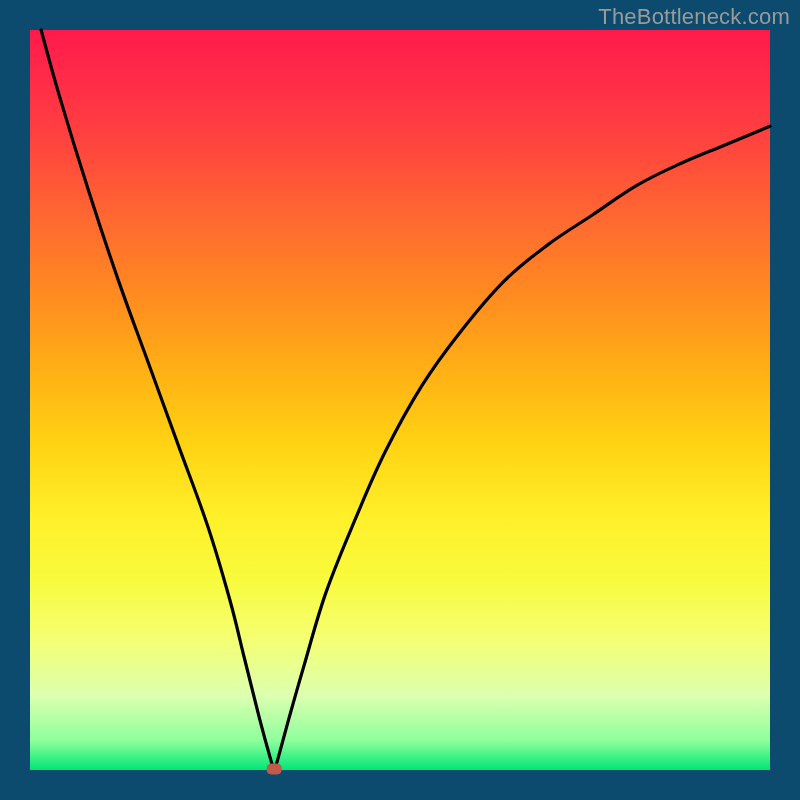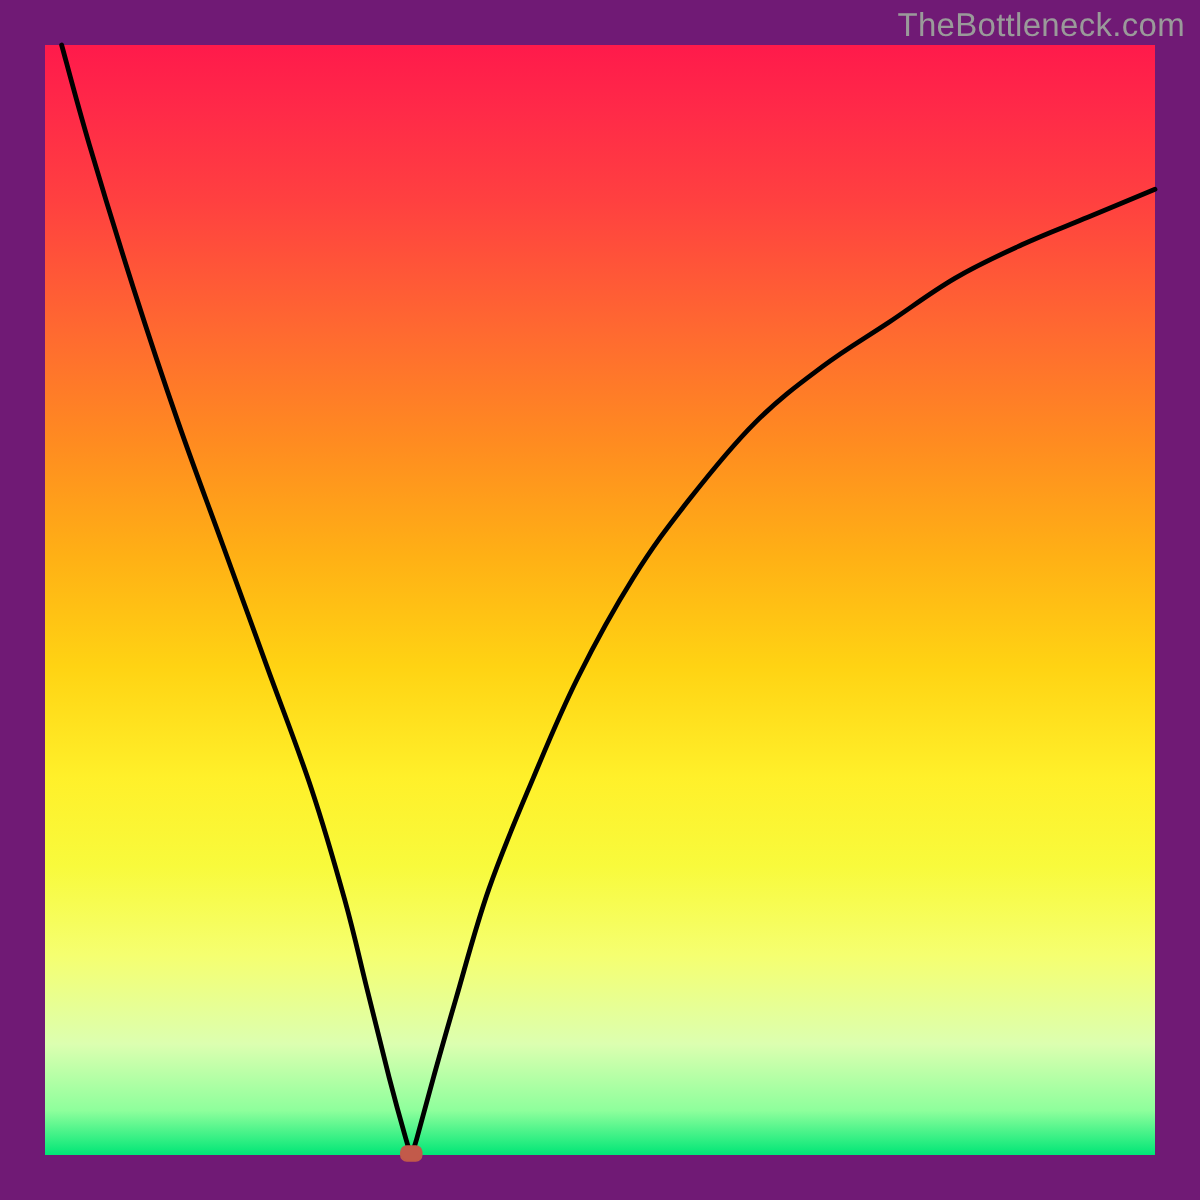--- a/index.html
+++ b/index.html
@@ -8,21 +8,21 @@
     width: 800px;
     height: 800px;
     background: #000;
     font-family: Arial, Helvetica, sans-serif;
     overflow: hidden;
   }
   .frame {
     position: relative;
     width: 800px;
     height: 800px;
-    background: #701a75;
+    background: #0c4a6e;
   }
   .plot-area {
     position: absolute;
     left: 30px;
     top: 30px;
     width: 740px;
     height: 740px;
     background: linear-gradient(to bottom,
       #ff1a4b 0%,
       #ff2a48 6%,

